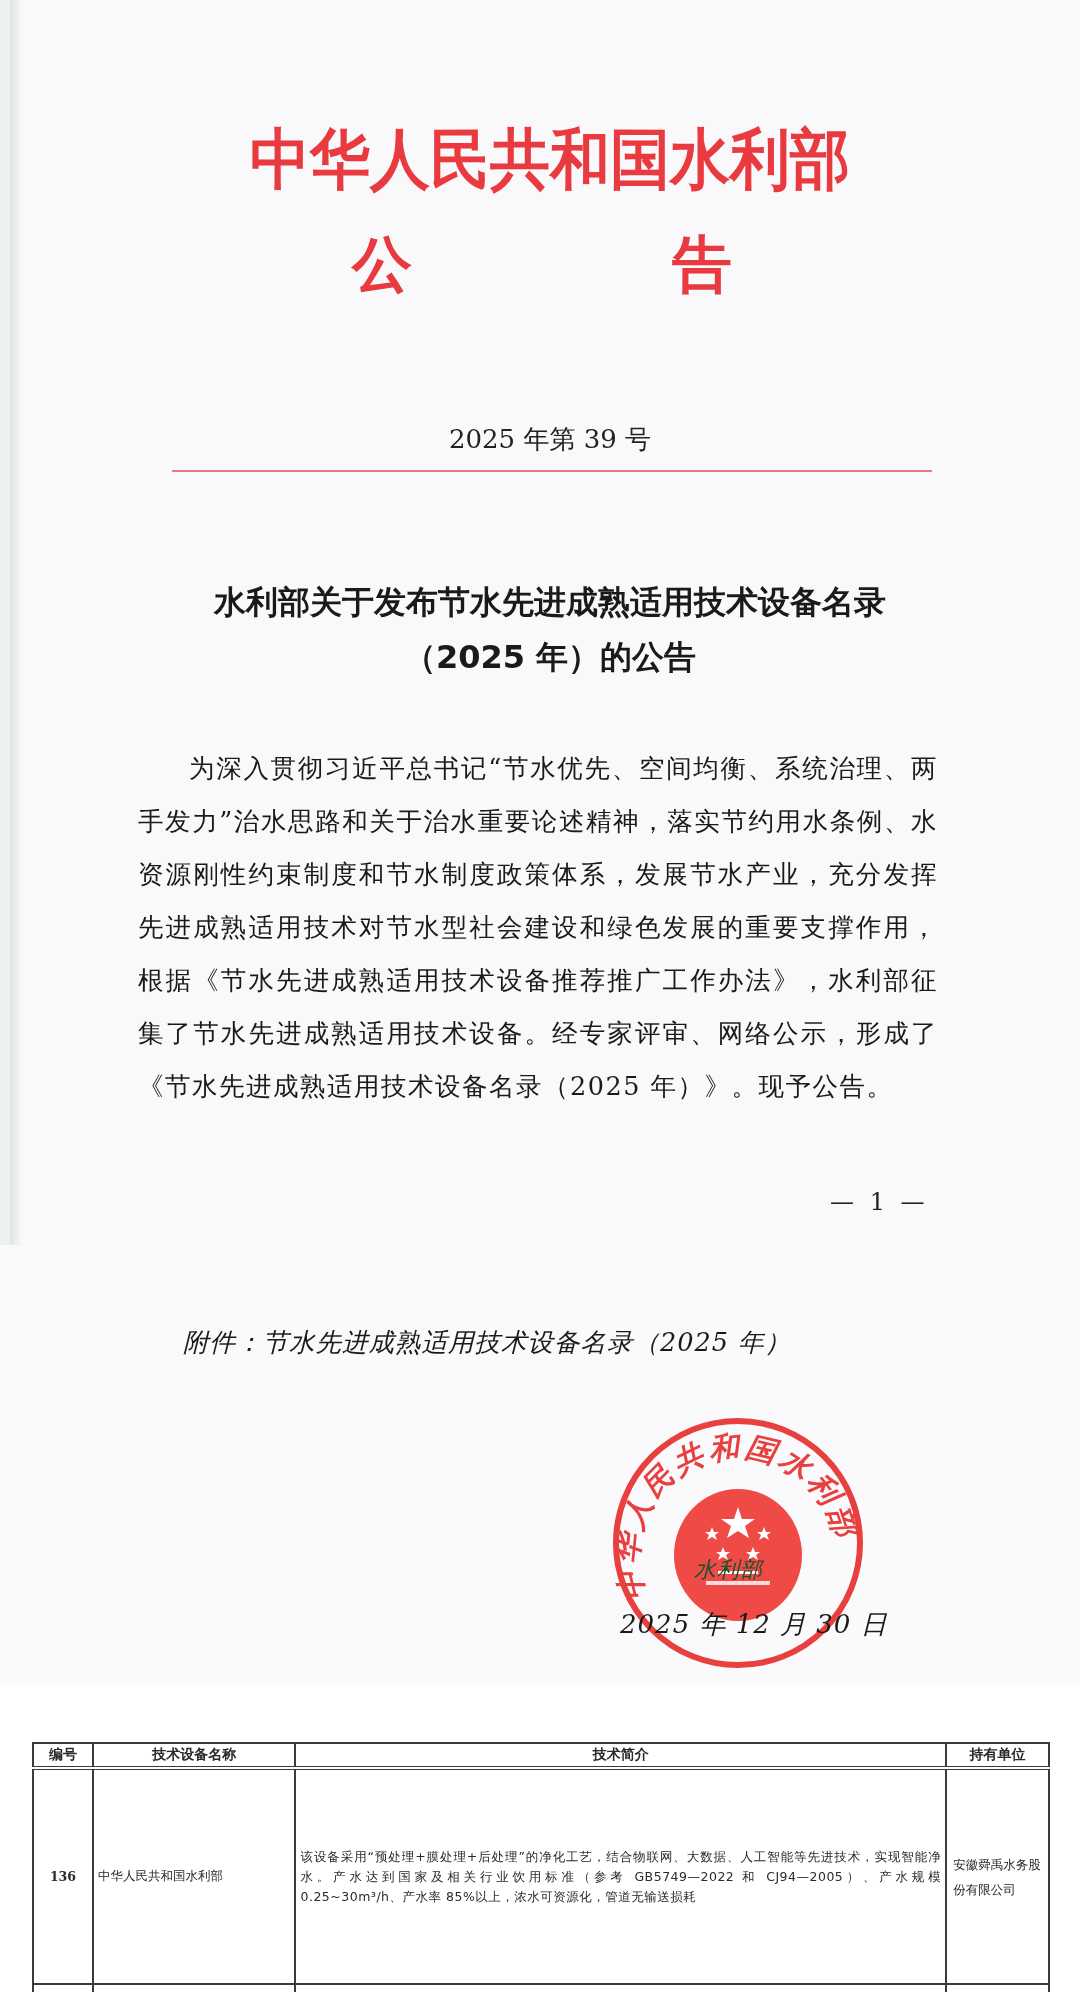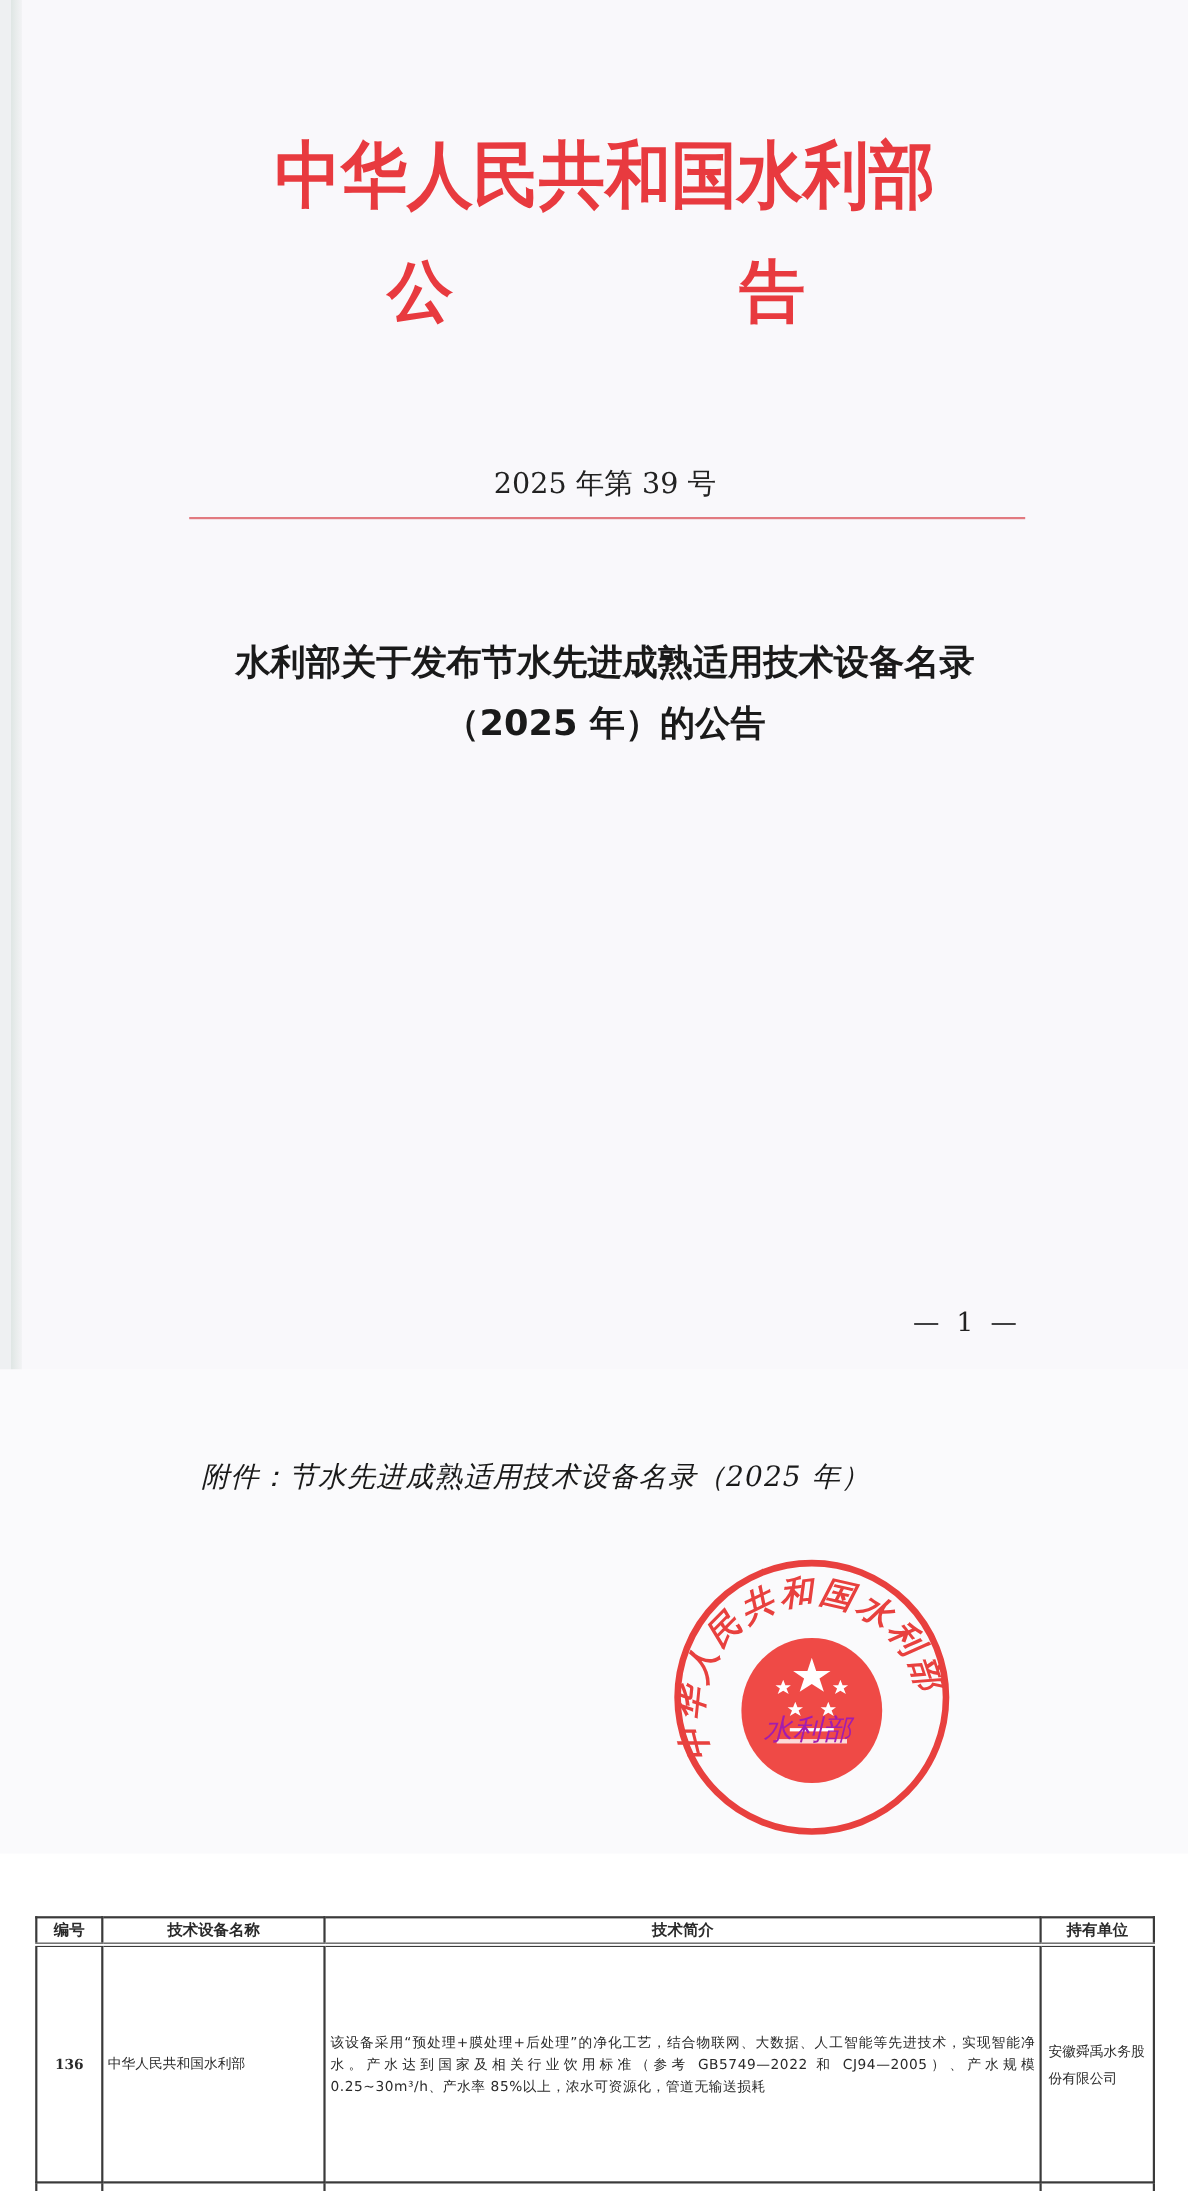--- a/index.html
+++ b/index.html
@@ -53,21 +53,21 @@
 
   .page2 { position: absolute; left: 0; top: 1245px; width: 1080px; height: 440px; background: #fafafc; font-style: italic; }
   .attachment {
     position: absolute; left: 183px; top: 80px; font-size: 25.5px; color: #1a1a1a; letter-spacing: 1px;
   }
   .seal {
     position: absolute; left: 610px; top: 170px; width: 256px; height: 256px;
   }
   .seal svg { width: 256px; height: 256px; }
   .seal-org {
-    position: absolute; left: 694px; top: 310px; font-size: 26px; color: #a21caf; letter-spacing: 1px;
+    position: absolute; left: 694px; top: 310px; font-size: 22px; color: #14532d; letter-spacing: 1px;
   }
   .sign-date {
     position: absolute; left: 620px; top: 362px; font-size: 26px; color: #1a1a1a; letter-spacing: 1px;
   }
 
   .table-wrap { position: absolute; left: 32px; top: 1742px; width: 1018px; }
   table.catalog {
     width: 1018px; border-collapse: collapse;
     font-family: "DejaVu Sans", "Liberation Sans", sans-serif; color: #2a2a2a;
   }
@@ -90,20 +90,23 @@
   <div class="page1-shadow"></div>
   <div class="agency-title">中华人民共和国水利部</div>
   <div class="announce-word l">公</div>
   <div class="announce-word r">告</div>
   <div class="doc-number">2025 年第 39 号</div>
   <div class="red-rule"></div>
   <div class="doc-title">
     <div>水利部关于发布节水先进成熟适用技术设备名录</div>
     <div>（2025 年）的公告</div>
   </div>
+  <div class="body-text">
+    <p class="para">为深入贯彻习近平总书记“节水优先、空间均衡、系统治理、两手发力”治水思路和关于治水重要论述精神，落实节约用水条例、水资源刚性约束制度和节水制度政策体系，发展节水产业，充分发挥先进成熟适用技术对节水型社会建设和绿色发展的重要支撑作用，根据《节水先进成熟适用技术设备推荐推广工作办法》，水利部征集了节水先进成熟适用技术设备。经专家评审、网络公示，形成了《节水先进成熟适用技术设备名录（2025 年）》。现予公告。</p>
+  </div>
   <div class="page-num">— 1 —</div>
 </div>
 
 <div class="page2">
   <div class="attachment">附件：节水先进成熟适用技术设备名录（2025 年）</div>
   <div class="seal">
     <svg viewBox="0 0 256 256" xmlns="http://www.w3.org/2000/svg">
       <circle cx="128" cy="128" r="122" fill="none" stroke="#e8403e" stroke-width="6"></circle>
       <defs>
         <path id="ringPath" d="M 40 190 A 100 100 0 1 1 216 190"></path>
@@ -115,20 +118,21 @@
       <polygon points="128,92 132,104 145,104 135,111 139,123 128,116 117,123 121,111 111,104 124,104" fill="#fff"></polygon>
       <polygon points="102,112 104,117 109,117 105,120 107,125 102,122 97,125 99,120 95,117 100,117" fill="#fff"></polygon>
       <polygon points="154,112 156,117 161,117 157,120 159,125 154,122 149,125 151,120 147,117 152,117" fill="#fff"></polygon>
       <polygon points="113,132 115,137 120,137 116,140 118,145 113,142 108,145 110,140 106,137 111,137" fill="#fff"></polygon>
       <polygon points="143,132 145,137 150,137 146,140 148,145 143,142 138,145 140,140 136,137 141,137" fill="#fff"></polygon>
       <rect x="108" y="156" width="40" height="3" fill="#fff"></rect>
       <rect x="96" y="166" width="64" height="4" fill="#fff" opacity="0.8"></rect>
     </svg>
   </div>
   <div class="seal-org">水利部</div>
+  <div class="sign-date">2025 年 12 月 30 日</div>
 </div>
 
 <div class="table-wrap">
   <table class="catalog">
     <colgroup>
       <col style="width:60px">
         <col style="width:203px">
         <col style="width:652px">
         <col style="width:103px">
     </colgroup>

